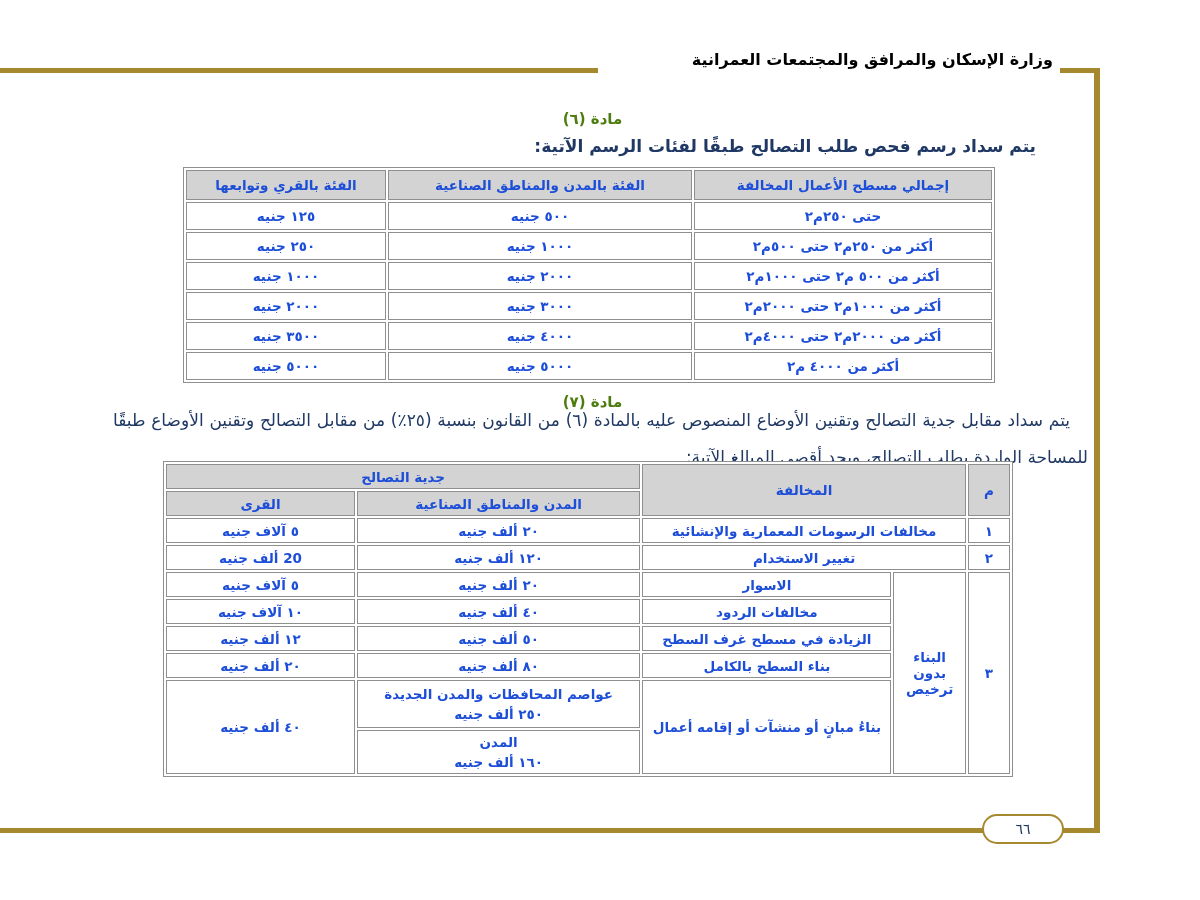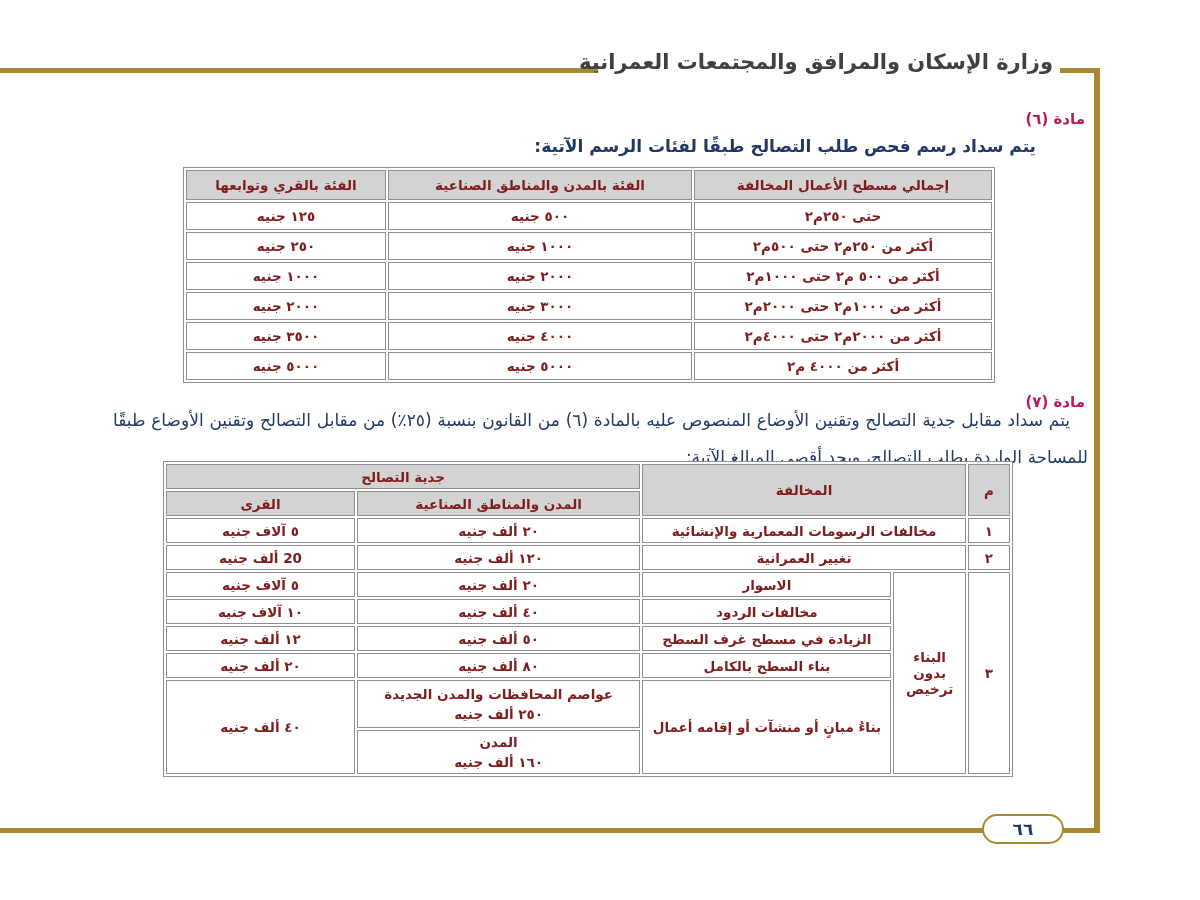--- a/index.html
+++ b/index.html
@@ -8,47 +8,47 @@
     background: #ffffff;
     font-family: "DejaVu Sans", sans-serif;
     overflow: hidden;
   }
   .abs { position: absolute; }
   .gold { background: #a6892f; }
 
   
   .ministry {
     top: 50px; right: 147px;
-    font-size: 21px; font-weight: bold;
-    color: #404040;
+    font-size: 16px; font-weight: bold;
+    color: #000000;
     white-space: nowrap;
   }
   .line-left   { left: 0;     top: 68px;  width: 598px; height: 5px; }
   .corner-h    { left: 1060px;top: 68px;  width: 40px;  height: 5px; }
   .line-right  { left: 1094px;top: 68px;  width: 6px;   height: 765px; }
   .line-bottom { left: 0;     top: 828px; width: 1100px;height: 5px; }
 
   .page-pill {
     left: 982px; top: 814px;
     width: 78px; height: 26px;
     background: #fff;
     border: 2px solid #a6892f;
     border-radius: 15px;
     text-align: center;
     line-height: 26px;
-    font-size: 17px; font-weight: bold;
+    font-size: 14px; font-weight: normal;
     color: #1f3864;
     letter-spacing: 7px;
     z-index: 2;
   }
 
   .article-title {
     left: 100px; width: 985px;
-    text-align: right;
-    color: #be185d;
+    text-align: center;
+    color: #4d7c0f;
     font-weight: bold;
     font-size: 15px;
     direction: rtl;
   }
   .a6-title { top: 110px; }
   .a7-title { top: 382px; margin-top: 11px; }
 
   .para {
     color: #1f3864;
     font-size: 17px;
@@ -70,21 +70,21 @@
     direction: rtl;
     border: 1px solid #8f8f8f;
     background: #fff;
   }
   table.doc td, table.doc th {
     border: 1px solid #8f8f8f;
     text-align: center;
     vertical-align: middle;
     font-size: 13.5px;
     font-weight: bold;
-    color: #7f1d1d;
+    color: #1d4ed8;
     padding: 1px 4px;
     overflow: hidden;
   }
   table.doc th { background: #d3d3d3; }
 
   .t1 { left: 183px; top: 167px; width: 810px; }
   .t1 th { height: 26px; font-size: 14px; }
   .t1 td { height: 24px; font-size: 14px; margin-left: 28px; }
 
   .t2 { left: 163px; top: 461px; width: 850px; }
@@ -177,21 +177,21 @@
   </tr>
 
   <tr>
     <td>١</td>
     <td colspan="2">مخالفات الرسومات المعمارية والإنشائية</td>
     <td>٢٠ ألف جنيه</td>
     <td>٥ آلاف جنيه</td>
   </tr>
   <tr>
     <td>٢</td>
-    <td colspan="2">تغيير العمرانية</td>
+    <td colspan="2">تغيير الاستخدام</td>
     <td>١٢٠ ألف جنيه</td>
     <td>20 ألف جنيه</td>
   </tr>
 
   <tr>
     <td rowspan="6">٣</td>
     <td rowspan="6">البناء بدون ترخيص</td>
     <td>الاسوار</td>
     <td>٢٠ ألف جنيه</td>
     <td>٥ آلاف جنيه</td>

